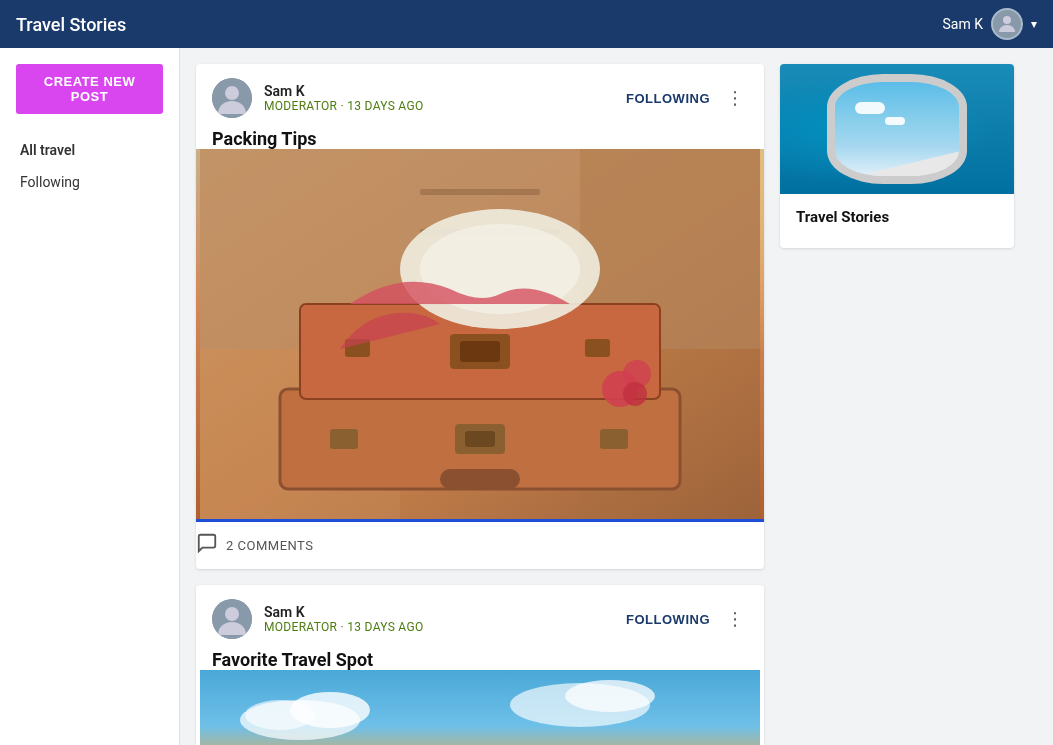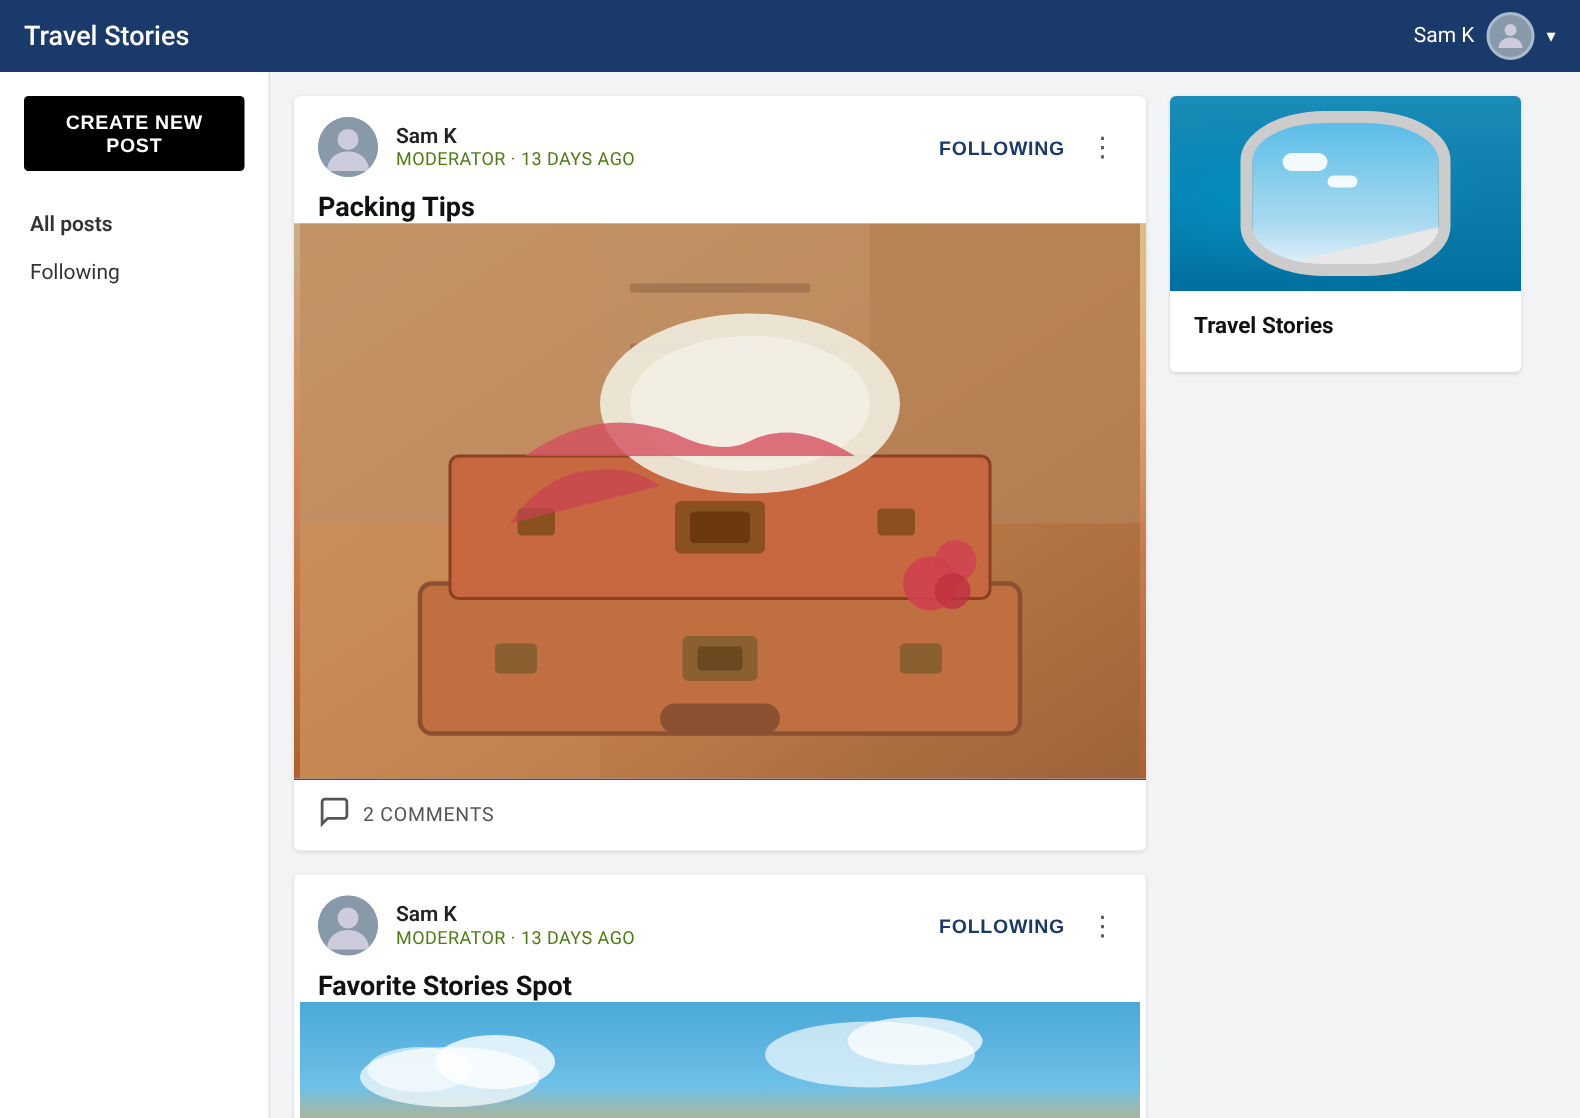--- a/index.html
+++ b/index.html
@@ -67,21 +67,21 @@
     .sidebar {
       width: 180px;
       min-width: 180px;
       background: #fff;
       padding: 16px 0;
       border-right: 1px solid #e0e0e0;
     }
     .create-btn {
       display: block;
       margin: 0 16px 20px 16px;
-      background: #000000;
+      background: #d946ef;
       color: #fff;
       border: none;
       padding: 10px 26px;
       font-size: 13px;
       font-weight: 700;
       border-radius: 3px;
       cursor: pointer;
       letter-spacing: 0.5px;
       text-transform: uppercase;
     }
@@ -187,22 +187,22 @@
     }
     .suitcase-scene .bg-stuff {
       position: absolute;
       top: 0; left: 0; right: 0; bottom: 0;
       background:
         radial-gradient(ellipse at 80% 10%, #f5c87a 0%, transparent 40%),
         linear-gradient(180deg, #c8b08a 0%, #d4895a 40%, #b06030 100%);
     }
 
     .post-footer {
-      padding: 10px 16px;
-      border-top: 1px solid #1d4ed8;
+      padding: 10px 0;
+      border-top: 3px solid #1d4ed8;
       display: flex;
       align-items: center;
       gap: 8px;
     }
     .comment-icon {
       color: #666;
       font-size: 20px;
     }
     .comment-count {
       font-size: 13px;
@@ -302,21 +302,21 @@
     <span class="dropdown-arrow">▾</span>
   </div>
 </header>
 
 <div class="page-body">
 
   <aside class="sidebar">
     <button class="create-btn">CREATE NEW POST</button>
     <ul class="sidebar-nav">
       <li class="active">
-        <span>All posts</span>
+        <span>All travel</span>
       </li>
       <li>
         <span>Following</span>
       </li>
     </ul>
   </aside>
 
   <main class="main-feed">
 
     <article class="post-card">
@@ -424,21 +424,21 @@
               <span> · </span>
               <span>13 DAYS AGO</span>
             </div>
           </div>
         </div>
         <div class="post-actions">
           <button class="follow-btn">FOLLOWING</button>
           <button class="more-btn">⋮</button>
         </div>
       </div>
-      <div class="post-title">Favorite Stories Spot</div>
+      <div class="post-title">Favorite Travel Spot</div>
 
       <div style="height:160px;overflow:hidden;">
         <svg width="100%" height="160" viewBox="0 0 560 160" xmlns="http://www.w3.org/2000/svg">
           <defs>
             <linearGradient id="skygrad" x1="0%" y1="0%" x2="0%" y2="100%">
               <stop offset="0%" style="stop-color:#4aa8d8"></stop>
               <stop offset="35%" style="stop-color:#6ec0e8"></stop>
               <stop offset="65%" style="stop-color:#f5a841"></stop>
               <stop offset="100%" style="stop-color:#e07030"></stop>
             </linearGradient>

